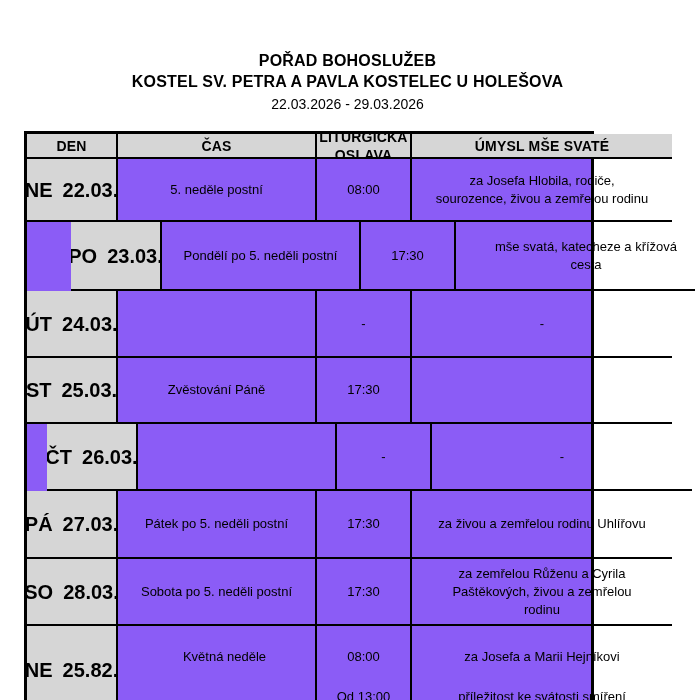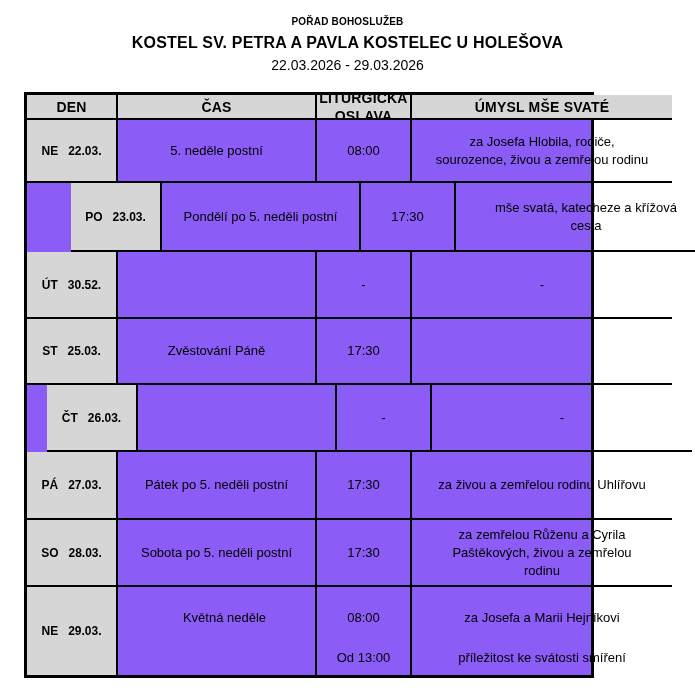--- a/index.html
+++ b/index.html
@@ -16,24 +16,25 @@
     width: 695px;
     height: 700px;
     overflow: hidden;
     position: relative;
   }
   .titleblock {
     text-align: center;
     padding-top: 11px;
   }
   .title-line1 {
-    font-size: 10px;
+    font-size: 16px;
     font-weight: bold;
     line-height: 21px;
     letter-spacing: 0.2px;
+    margin-top: 39px;
   }
   .title-line2 {
     font-size: 16px;
     font-weight: bold;
     line-height: 22px;
     letter-spacing: 0.2px;
   }
   .title-line3 {
     font-size: 14px;
     font-weight: normal;
@@ -78,21 +79,21 @@
   .r3 { height: 67px; }
   .r4 { height: 66px; }
   .r5 { height: 67px; padding-left: 20px; }
   .r6 { height: 68px; }
   .r7 { height: 67px; }
   .r8 { height: 88px; }
 
   .day {
     background: #d6d6d6;
     font-weight: bold;
-    font-size: 12px;
+    font-size: 20px;
     gap: 10px;
   }
   .intent-text { max-width: 215px; display: inline-block; }
   .celeb-text  { max-width: 190px; display: inline-block; }
 
   
   .stack {
     flex-direction: column;
     justify-content: space-between;
     align-items: center;
@@ -152,21 +153,21 @@
         <span>17:30</span>
       </div>
       <div class="cell">
         <span class="intent-text">mše svatá, katecheze a křížová cesta</span>
       </div>
     </div>
 
     <div class="row r3">
       <div class="cell day">
         <span>ÚT</span>
-        <span>30.52.</span>
+        <span>24.03.</span>
       </div>
       <div class="cell">
         <span class="celeb-text"></span>
       </div>
       <div class="cell">
         <span>-</span>
       </div>
       <div class="cell">
         <span class="intent-text">-</span>
       </div>
@@ -232,21 +233,21 @@
         <span>17:30</span>
       </div>
       <div class="cell">
         <span class="intent-text">za zemřelou Růženu a Cyrila Paštěkových, živou a zemřelou rodinu</span>
       </div>
     </div>
 
     <div class="row r8">
       <div class="cell day">
         <span>NE</span>
-        <span>29.03.</span>
+        <span>25.82.</span>
       </div>
       <div class="cell top-align">
         <span class="celeb-text">Květná neděle</span>
       </div>
       <div class="cell stack">
         <span>08:00</span>
         <span>Od 13:00</span>
       </div>
       <div class="cell stack">
         <span class="intent-text">za Josefa a Marii Hejníkovi</span>

